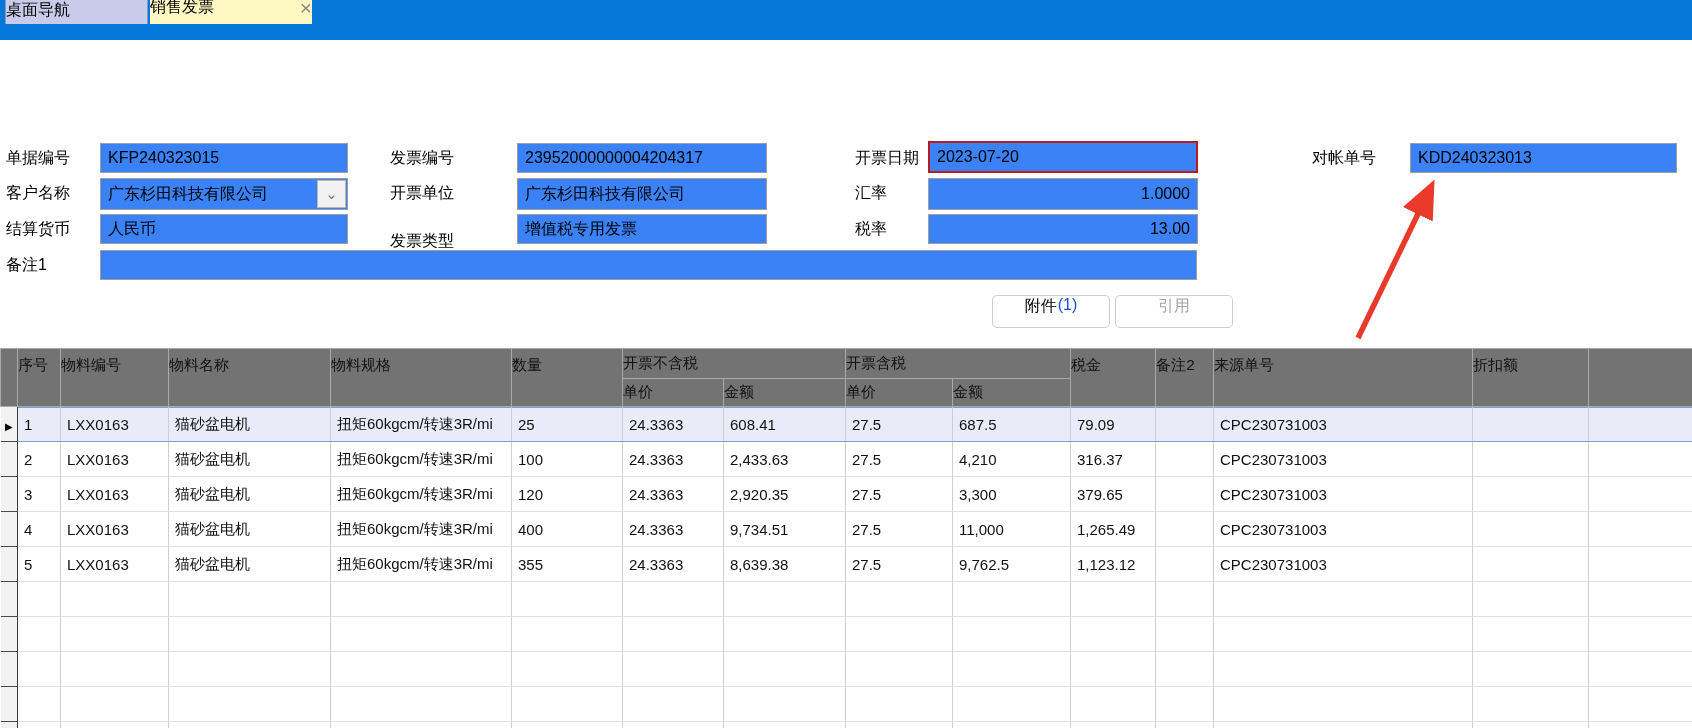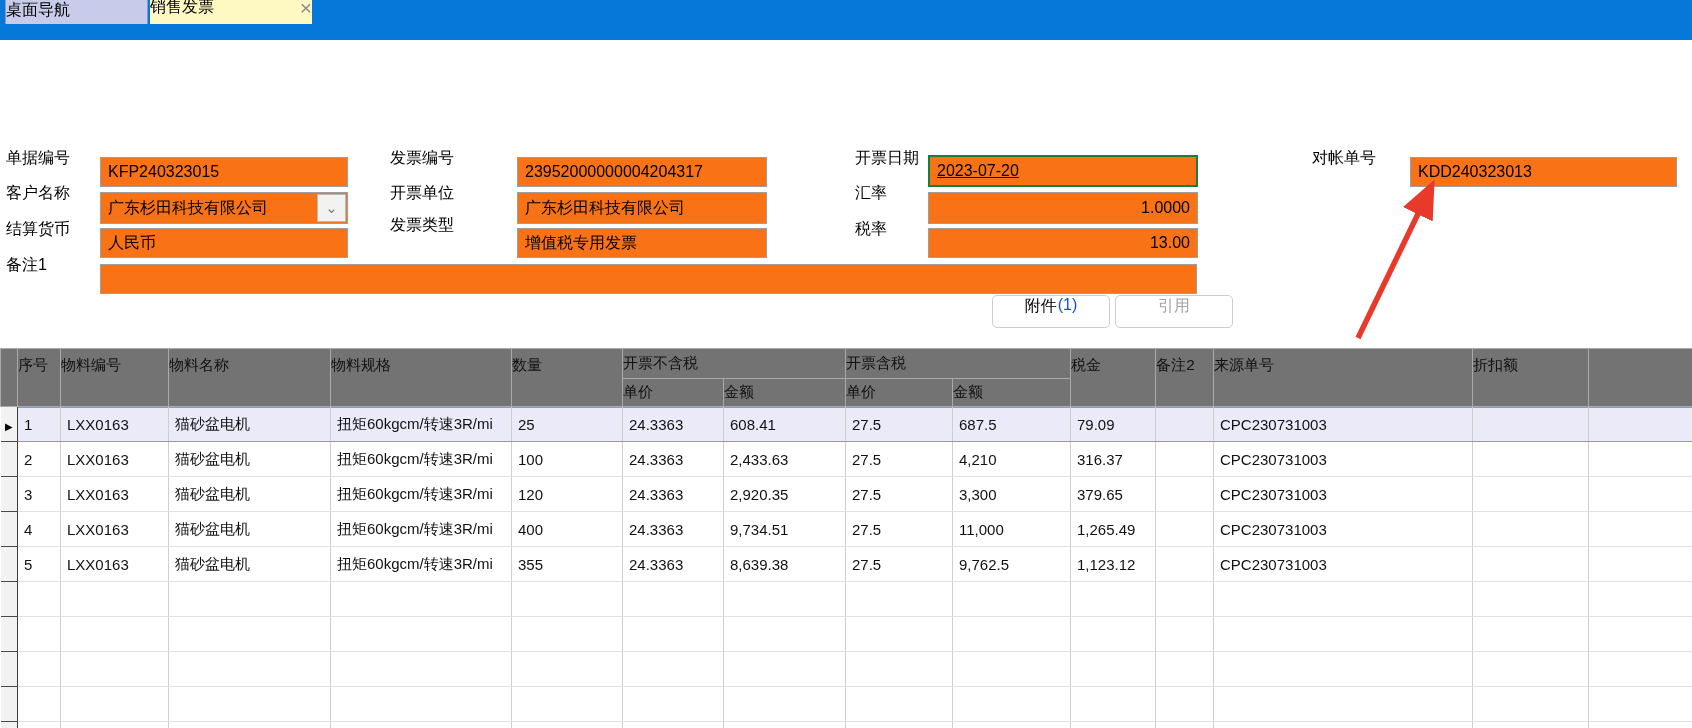--- a/index.html
+++ b/index.html
@@ -8,24 +8,24 @@
 
   
   .tabbar { position:absolute; left:0; top:0; width:100%; height:40px; background:#0678d9; }
   .tab { position:absolute; bottom:16px; display:flex; align-items:center; padding:0 0; font-size:16px; color:#000; cursor:default; }
   .tab-inactive { left:5px; width:143px; height:29px; background:#c8ccea; border:1px solid #8f96c2; border-bottom:none; }
   .tab-active { left:150px; width:162px; height:33px; background:#fef9c3; }
   .tab-close { margin-left:auto; color:#8a8a8a; font-size:21px; line-height:1; padding-left:14px; }
 
   
   .flabel { position:absolute; font-size:16px; color:#000; display:flex; align-items:center; height:30px; }
-  .field { position:absolute; height:30px; background:#f97316; border:1px solid #9e9e9e; font-size:16px;
-           color:#000; display:flex; align-items:center; padding:0 7px; overflow:hidden; white-space:nowrap;margin-top:14px; }
+  .field { position:absolute; height:30px; background:#3b82f6; border:1px solid #9e9e9e; font-size:16px;
+           color:#000; display:flex; align-items:center; padding:0 7px; overflow:hidden; white-space:nowrap; }
   .field.right { justify-content:flex-end; }
-  .date-field { border:2px solid #15803d;text-decoration:underline; }
+  .date-field { border:2px solid #b91c1c; }
   .combo-btn { position:absolute; right:1px; top:1px; bottom:1px; width:29px; background:#f2f2f2;
                border:1px solid #b9b9b9; display:flex; align-items:center; justify-content:center;
                color:#7a7a7a; font-size:15px; }
 
   
   .btn { position:absolute; height:33px; background:#fff; border:1px solid #cdcdcd; border-radius:5px;
          font-size:16px; display:flex; justify-content:center; gap:1px; }
   .btn .count { color:#1a4fd6; }
   .btn-disabled { color:#a5a5a5; }
 
@@ -62,21 +62,21 @@
       <span class="tab-close">×</span>
     </div>
   </div>
 
   <div class="flabel" style="left:6px;top:143px">单据编号</div>
   <div class="flabel" style="left:6px;top:178px">客户名称</div>
   <div class="flabel" style="left:6px;top:214px">结算货币</div>
   <div class="flabel" style="left:6px;top:250px">备注1</div>
   <div class="flabel" style="left:390px;top:143px">发票编号</div>
   <div class="flabel" style="left:390px;top:178px">开票单位</div>
-  <div class="flabel" style="left:390px;top:210px">发票类型</div>
+  <div class="flabel" style="left:390px;top:226px">发票类型</div>
   <div class="flabel" style="left:855px;top:143px">开票日期</div>
   <div class="flabel" style="left:855px;top:178px">汇率</div>
   <div class="flabel" style="left:855px;top:214px">税率</div>
   <div class="flabel" style="left:1312px;top:143px">对帐单号</div>
 
   <div class="field" style="left:100px;top:143px;width:248px">KFP240323015</div>
   <div class="field" style="left:100px;top:178px;width:248px;height:32px;padding-right:34px">
     <span>广东杉田科技有限公司</span>
     <span class="combo-btn">⌄</span>
   </div>

